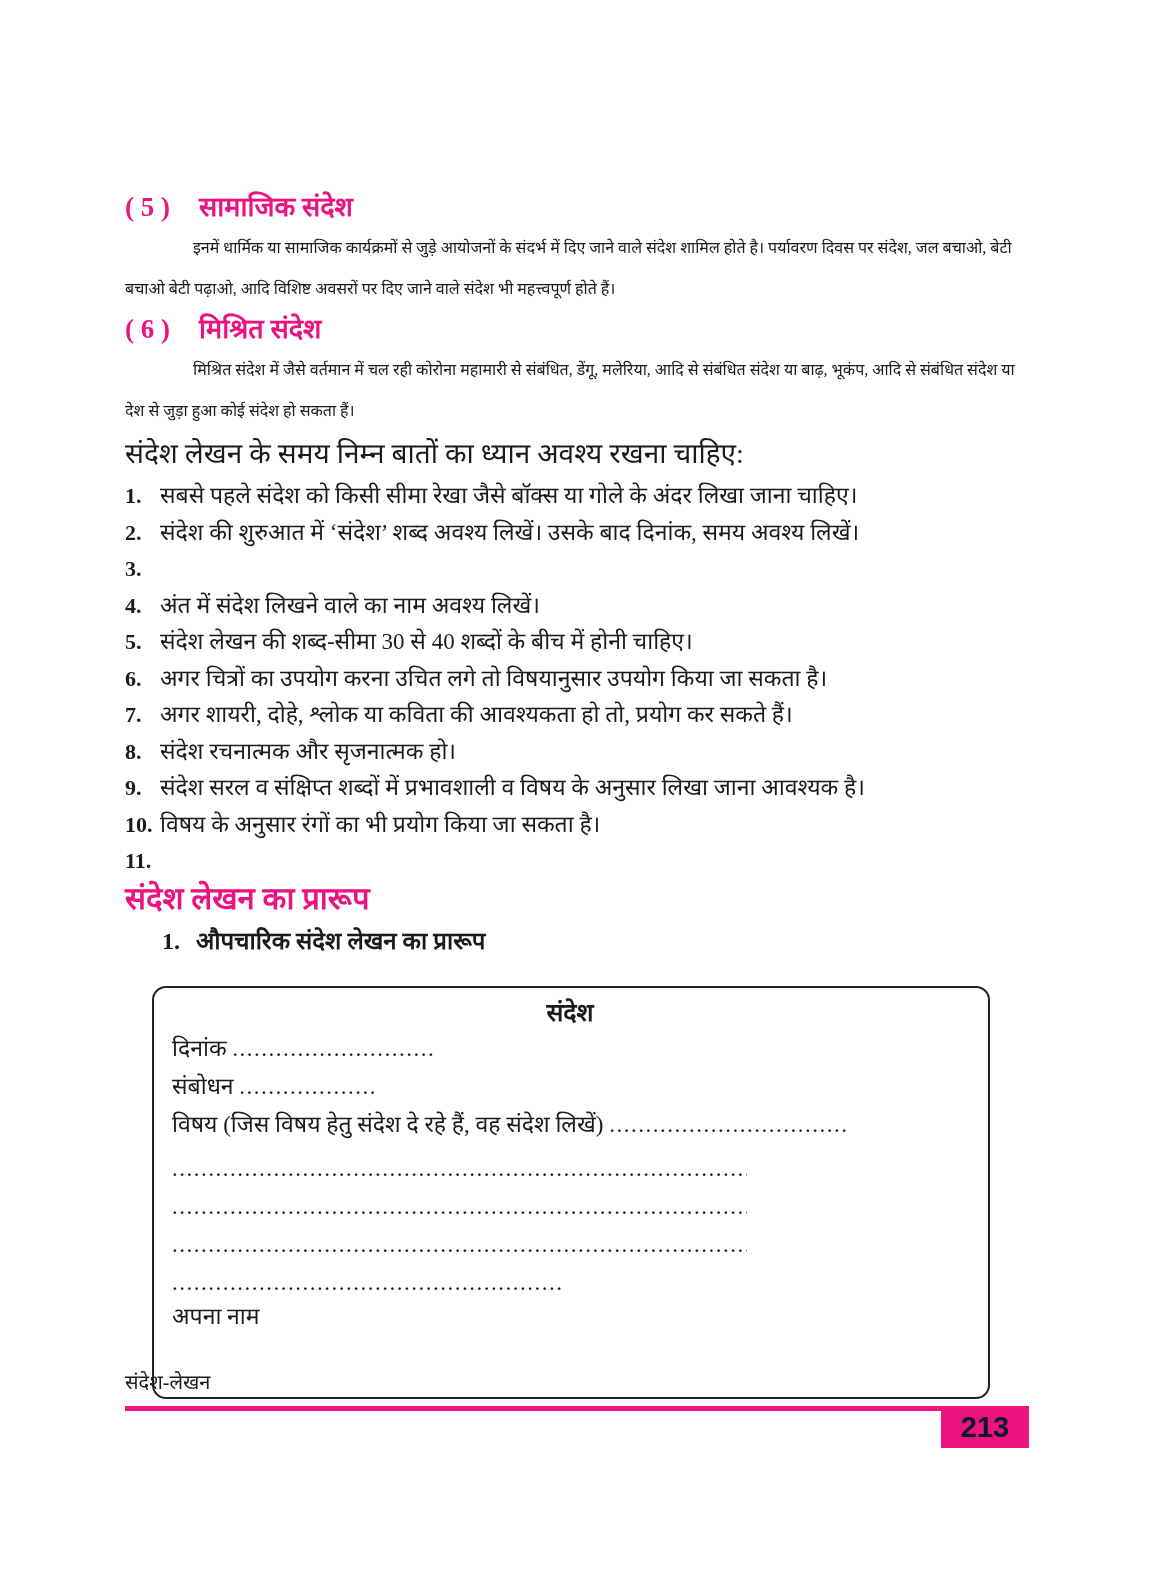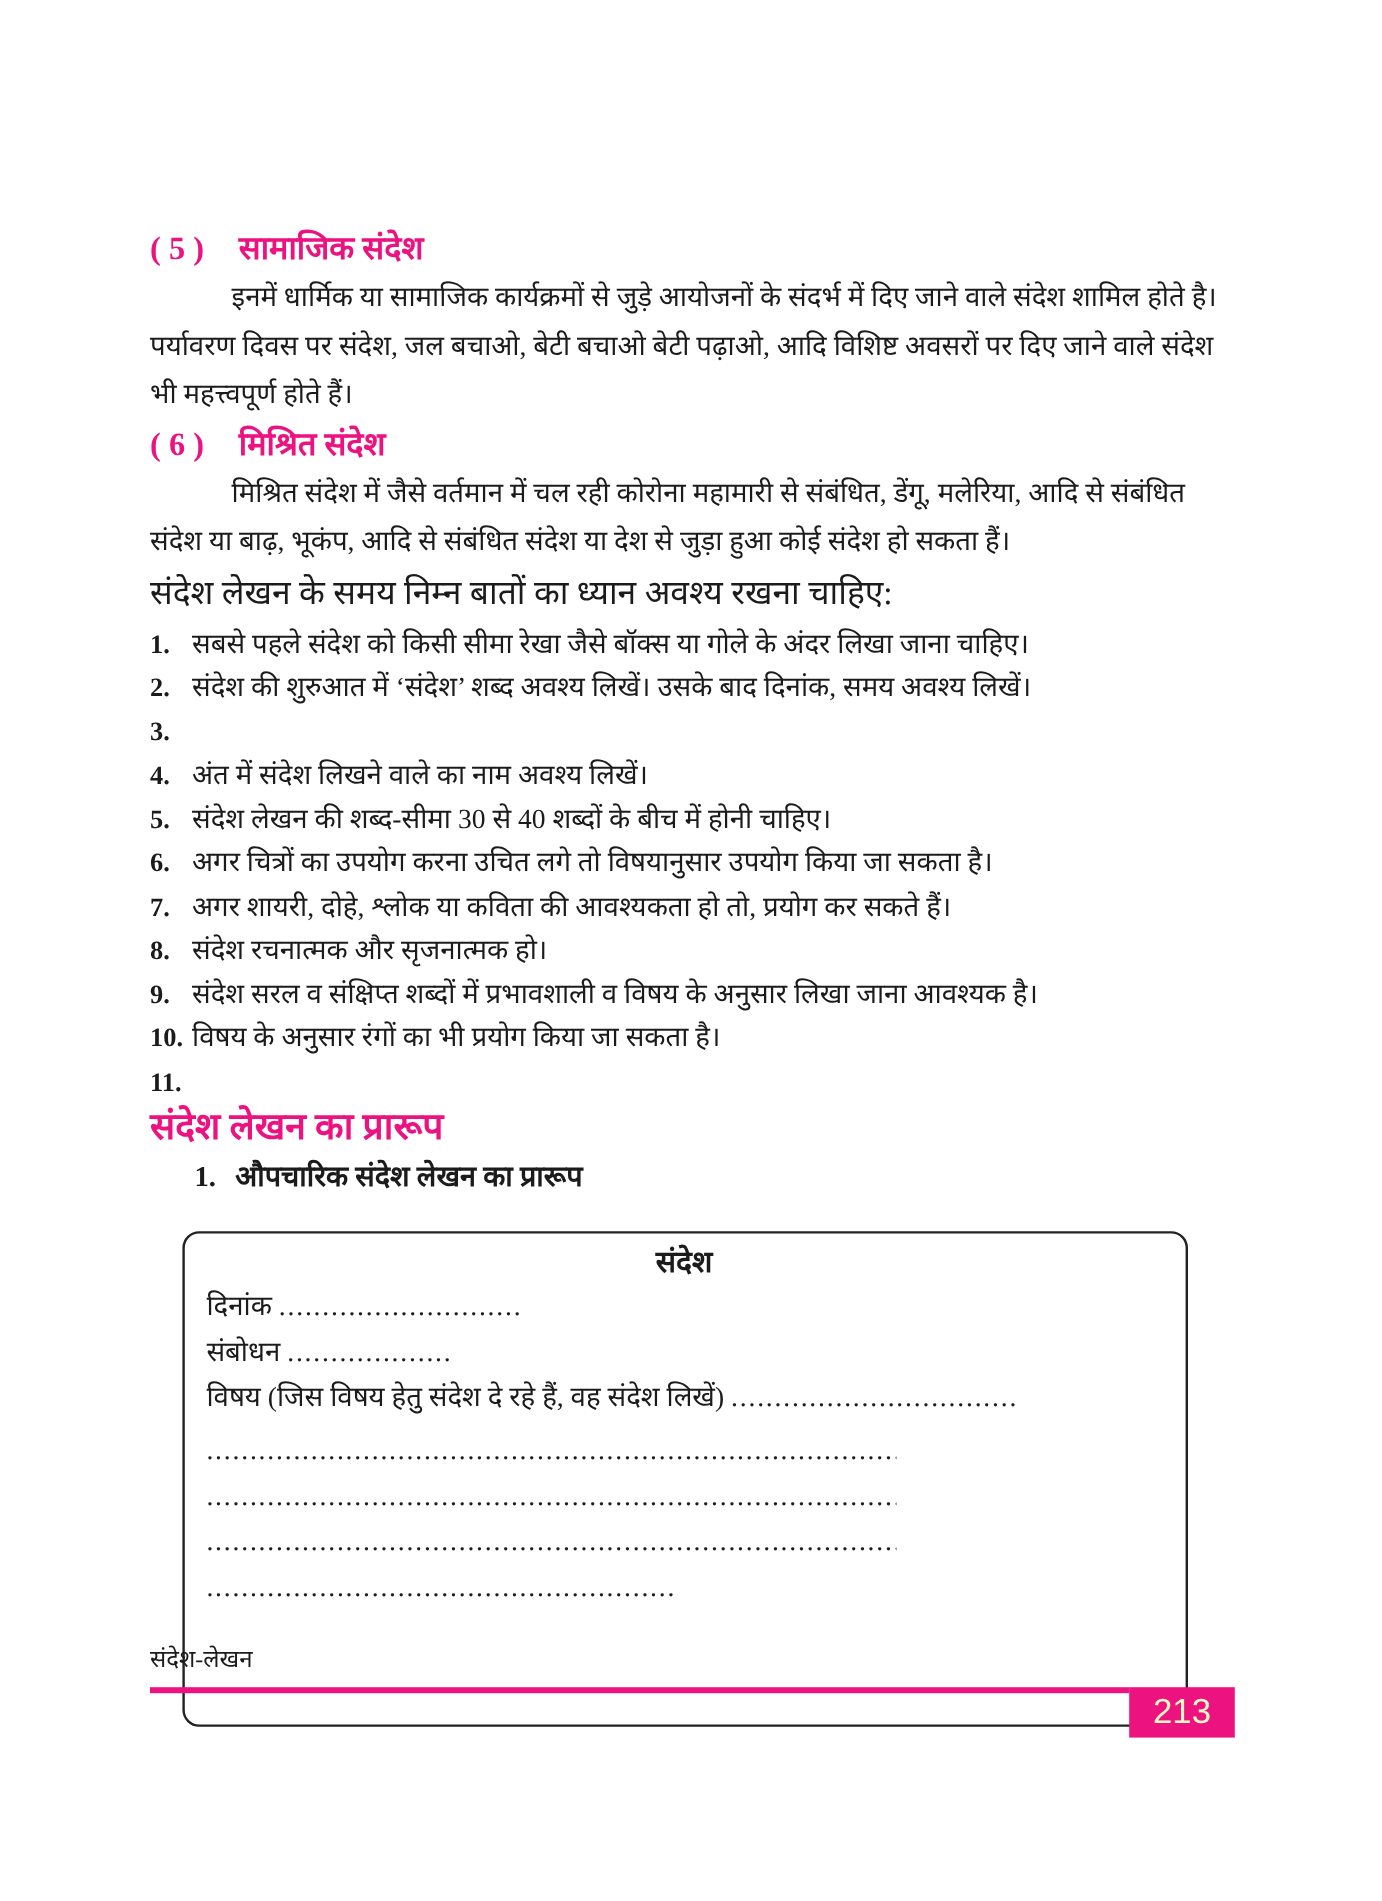--- a/index.html
+++ b/index.html
@@ -20,21 +20,21 @@
   .sec-head {
     display:flex;
     color:var(--accent);
     font-weight:bold;
     font-size:27px;
     line-height:34px;
     margin:2px 0 4px 0;
   }
   .sec-head .sec-num { width:74px; flex:0 0 74px; }
   .para {
-    font-size:23px;
+    font-size:16px;
     line-height:40.5px;
     text-indent:68px;
     margin:0 0 3px 0;
     text-align:left;
   }
   .intro-line {
     font-size:28px;
     line-height:40px;
     margin:1px 0 8px 0;
   }
@@ -110,26 +110,27 @@
     position:absolute;
     left:125px; top:1368px;
     font-size:20px;
     color:#1b1b1b;
   }
   .page-number-badge {
     position:absolute;
     left:941px; top:1406px;
     width:88px; height:42px;
     background:var(--accent);
-    color:#fef9c3;
+    color:#0f172a;
     font-family:"Liberation Sans","DejaVu Sans",sans-serif;
     font-size:29px;
     display:flex;
     align-items:center;
     justify-content:center;
+    font-weight:bold;
   }
 </style>
 </head>
 <body>
 
 <div class="page">
   <div class="content">
 
     <div class="sec-head">
       <span class="sec-num">( 5 )</span>
@@ -209,20 +210,21 @@
         <span class="dots">...................</span>
       </div>
       <div class="box-row">
         <span>विषय (जिस विषय हेतु संदेश दे रहे हैं, वह संदेश लिखें)</span>
         <span class="dots">.................................</span>
       </div>
       <div class="blank-line first">........................................................................................................................</div>
       <div class="blank-line">........................................................................................................................</div>
       <div class="blank-line">........................................................................................................................</div>
       <div class="blank-line short">........................................................................................................................</div>
+      <div class="name-row">अपना नाम</div>
     </div>
 
   </div>
 
   <div class="footer-rule"></div>
   <div class="footer-label">संदेश-लेखन</div>
   <div class="page-number-badge">213</div>
 </div>
 
 </body></html>

